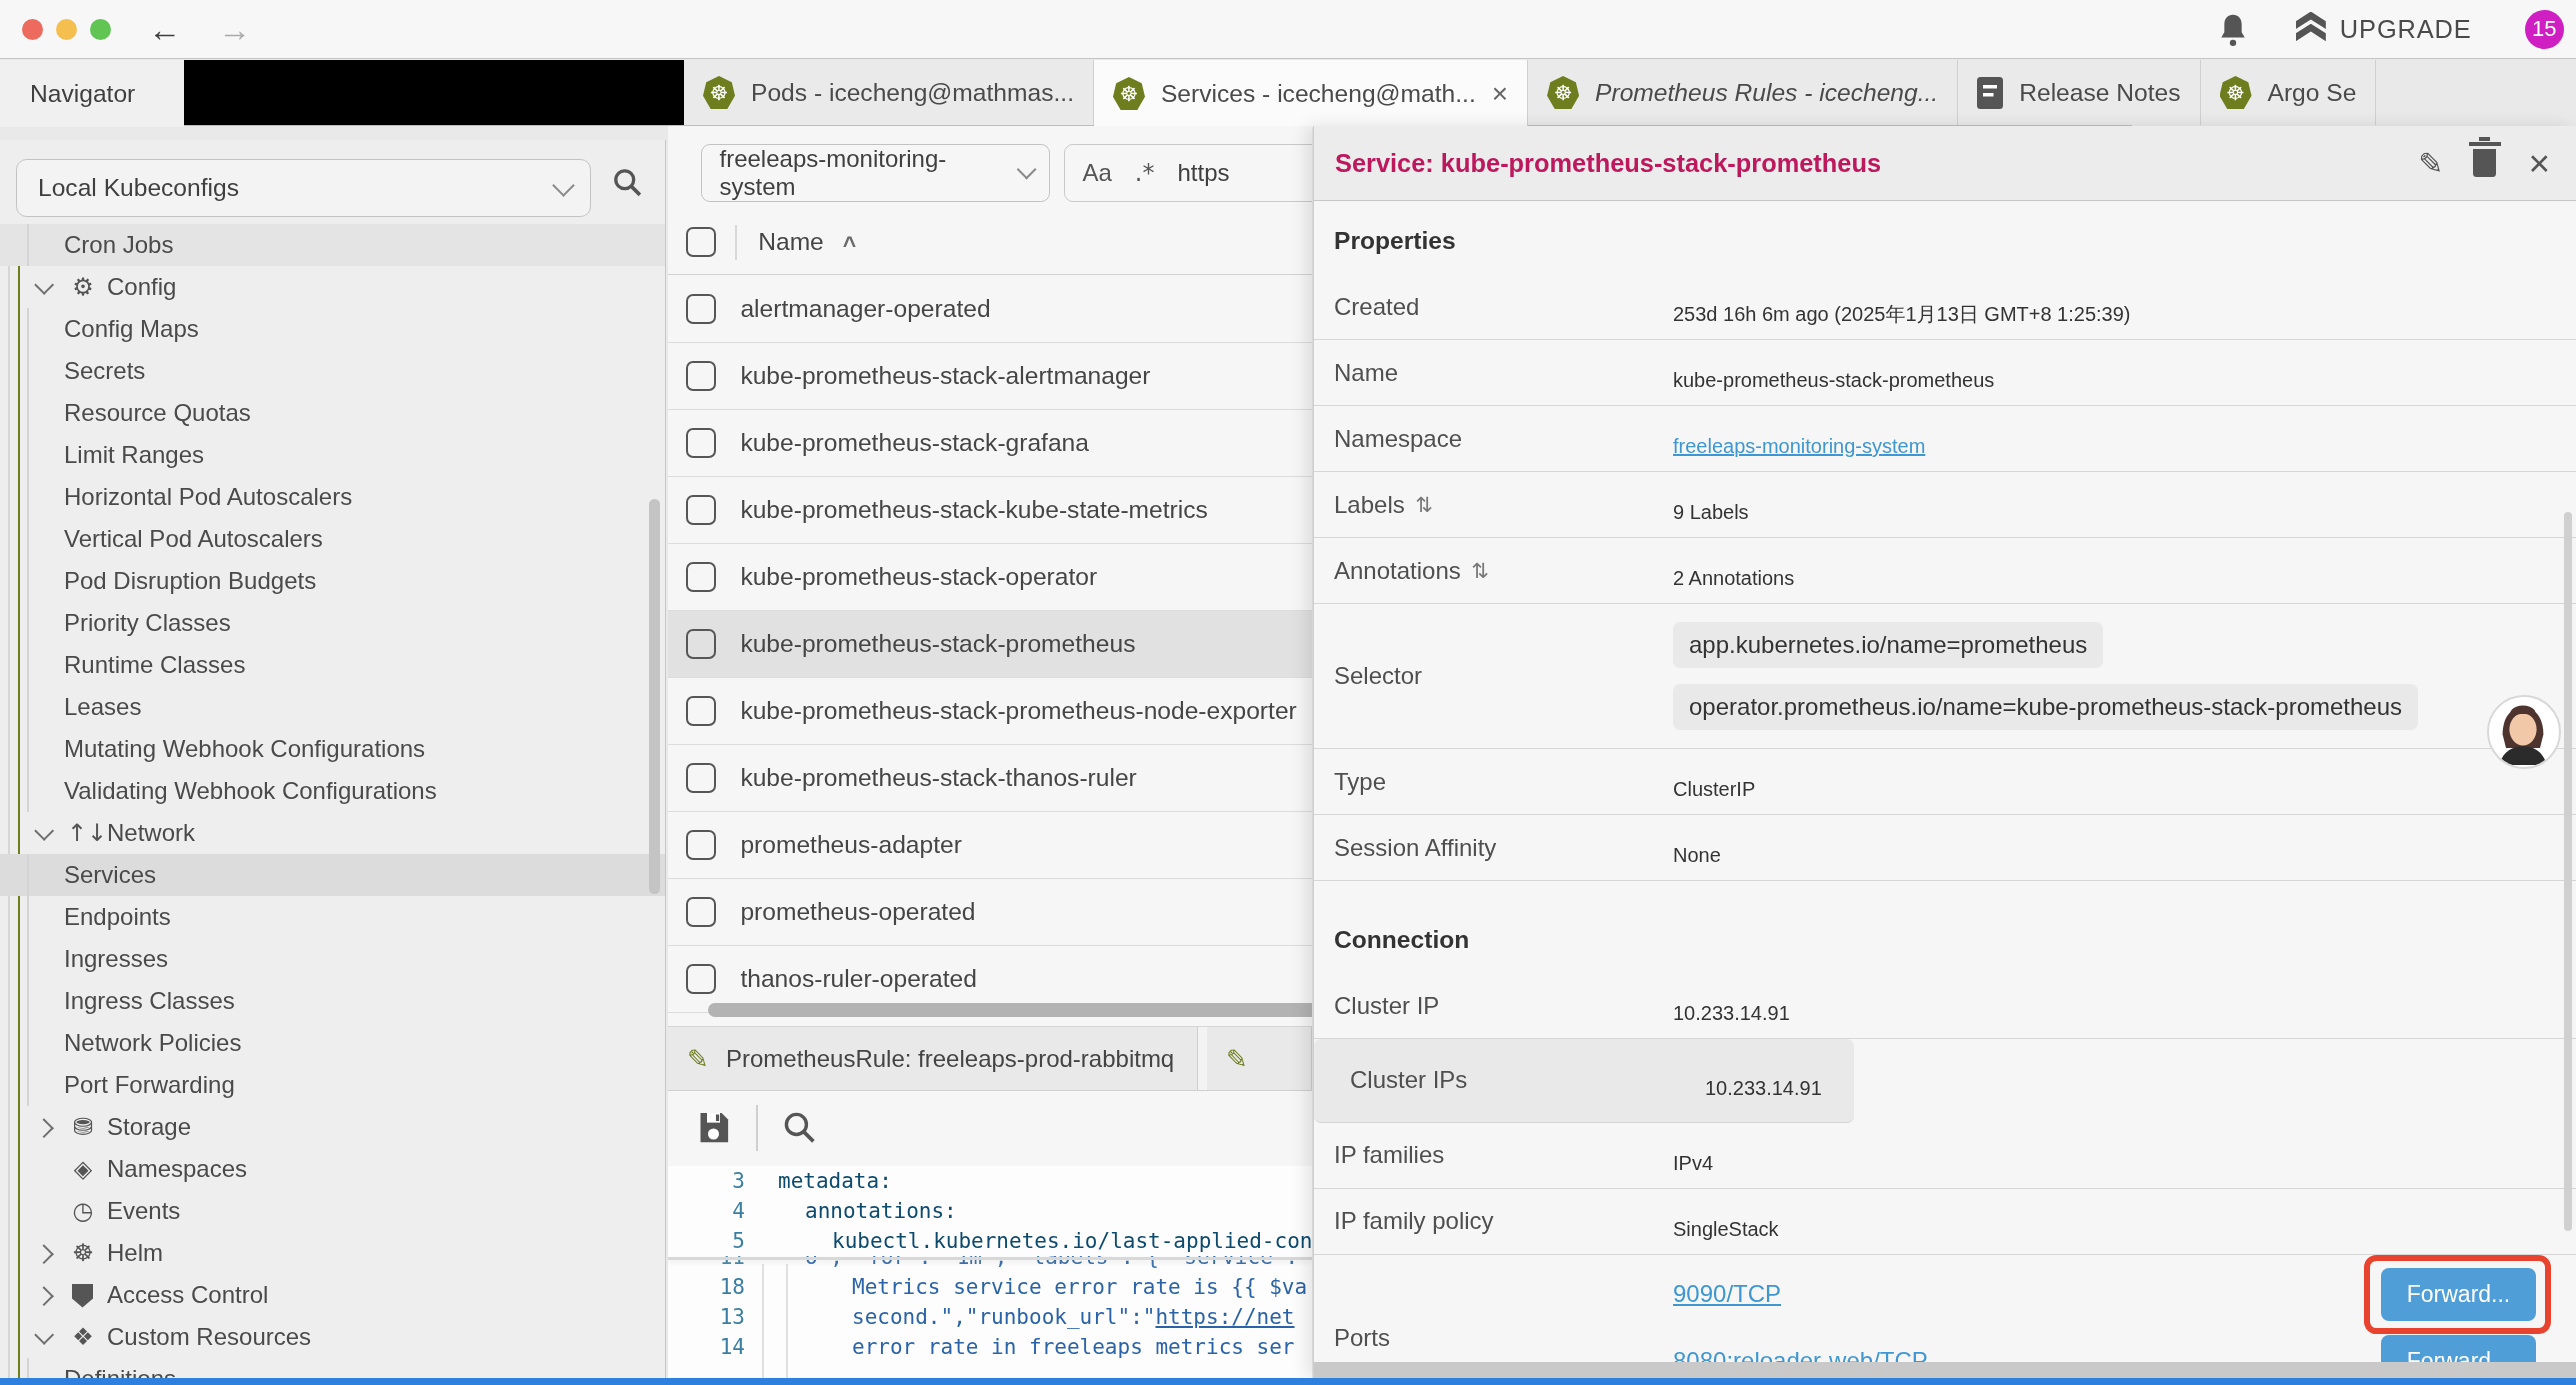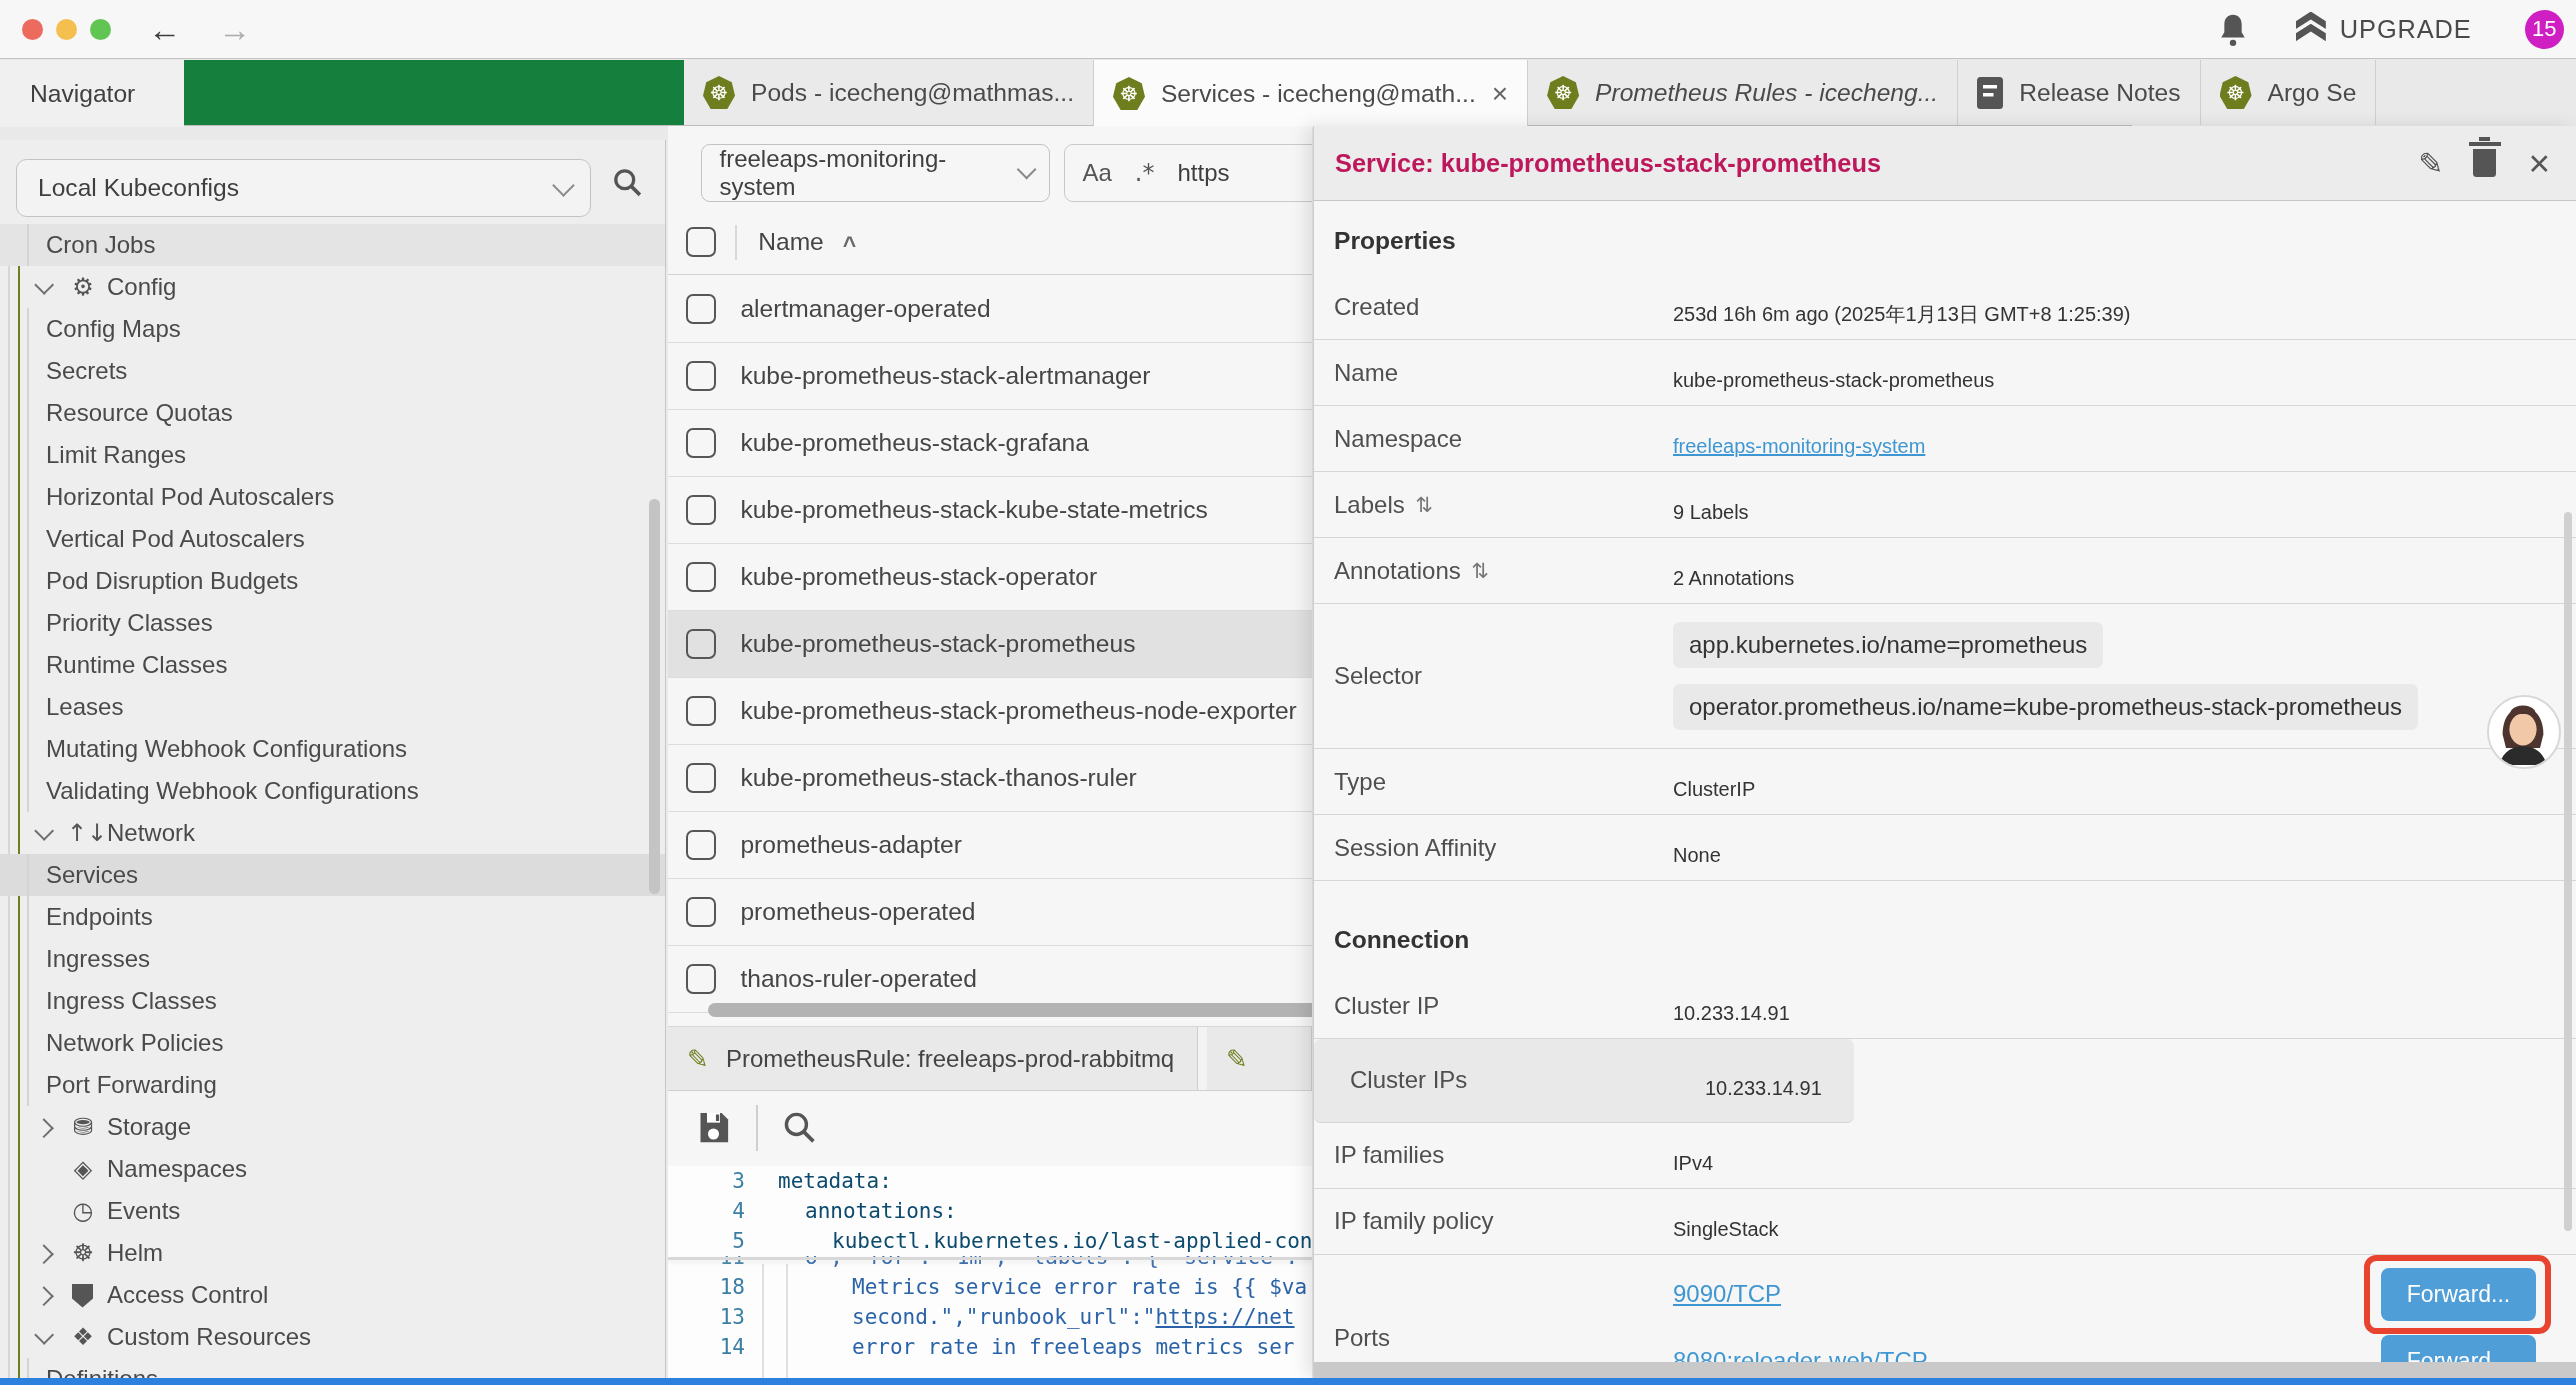--- a/index.html
+++ b/index.html
@@ -22,21 +22,21 @@
   .bell{margin-right:47px;}
   .upg{display:flex;align-items:center;margin-right:53px;}
   .chev2{display:flex;flex-direction:column;margin-right:14px;}
   .chev2 span{width:30px;height:17.5px;background:#555;
      clip-path:polygon(50% 0,100% 55%,100% 100%,50% 45%,0 100%,0 55%);margin-top:-5.3px;}
   .upg-label{font-size:25.4px;color:#4a4a4a;letter-spacing:0.9px;}
   .badge{width:39px;height:39px;border-radius:50%;background:#cf1fc2;color:#fff;
          font-size:22px;display:flex;align-items:center;justify-content:center;margin-right:12.3px;}
 
   
-  .tabbar{position:absolute;left:0;top:60px;width:2132px;height:65px;background:#15803d;
+  .tabbar{position:absolute;left:0;top:60px;width:2132px;height:65px;background:#000000;
           border-bottom:1.8px solid #bdbdbd;text-decoration:underline;}
   .nav-tab{position:absolute;left:0;top:0;width:184px;height:67px;background:#f0f0f0;
            display:flex;align-items:center;padding-left:30px;box-sizing:border-box;
            font-size:24.6px;color:#3f3f3f;}
   .tabs{position:absolute;left:684px;top:0;height:65px;display:flex;}
   .tab{height:65px;box-sizing:border-box;display:flex;align-items:center;background:#eaeaea;
        border-right:1.8px solid #cfcfcf;padding:0 19px;overflow:hidden;white-space:nowrap;
        font-size:24.6px;color:#4a4a4a;}
   .tab.active{background:#fbfbfb;height:67px;}
   .tab.italic .tab-label{font-style:italic;}
@@ -59,21 +59,21 @@
            border-radius:10.5px;display:flex;align-items:center;padding:0 21px;box-sizing:border-box;
            font-size:24.6px;color:#3f3f3f;background:#f3f3f3;}
   .kselect .dd{margin-left:auto;width:14px;height:14px;border-right:2.6px solid #8a8a8a;
            border-bottom:2.6px solid #8a8a8a;transform:rotate(45deg) translateY(-3.5px);}
   .side-mag{position:absolute;right:21px;top:26px;}
   .s-list{position:absolute;left:0;top:84px;right:0;bottom:0;}
   .s-item{height:42px;display:flex;align-items:center;position:relative;font-size:24px;color:#4a4a4a;}
   .s-item.band{background:#e4e4e4;}
   .s-item.selected{background:#dcdcdc;}
   .s-item .lbl{white-space:nowrap;}
-  .s-item.child .lbl{margin-left:46px;}
+  .s-item.child .lbl{margin-left:64px;}
   .s-item.child::before{content:"";position:absolute;left:27px;top:0;bottom:0;width:1.8px;background:#d4d4d4;}
   .s-item .chev{display:none;position:absolute;left:37px;width:12.3px;height:12.3px;
       border-right:2.6px solid #6f6f6f;border-bottom:2.6px solid #6f6f6f;}
   .s-item.chev-down .chev{display:block;transform:rotate(45deg);top:12.3px;}
   .s-item.chev-right .chev{display:block;transform:rotate(-45deg);top:15px;}
   .s-item .ico{position:absolute;left:67px;width:32px;text-align:center;font-size:24px;color:#555;
       font-family:"DejaVu Sans",sans-serif;}
   .s-item.top .ico{left:67px;}
   .s-item.group .lbl,.s-item.top .lbl{margin-left:107px;}
   .s-item .shield{display:none;position:absolute;left:72px;top:9.6px;width:21px;height:24px;background:#555;

